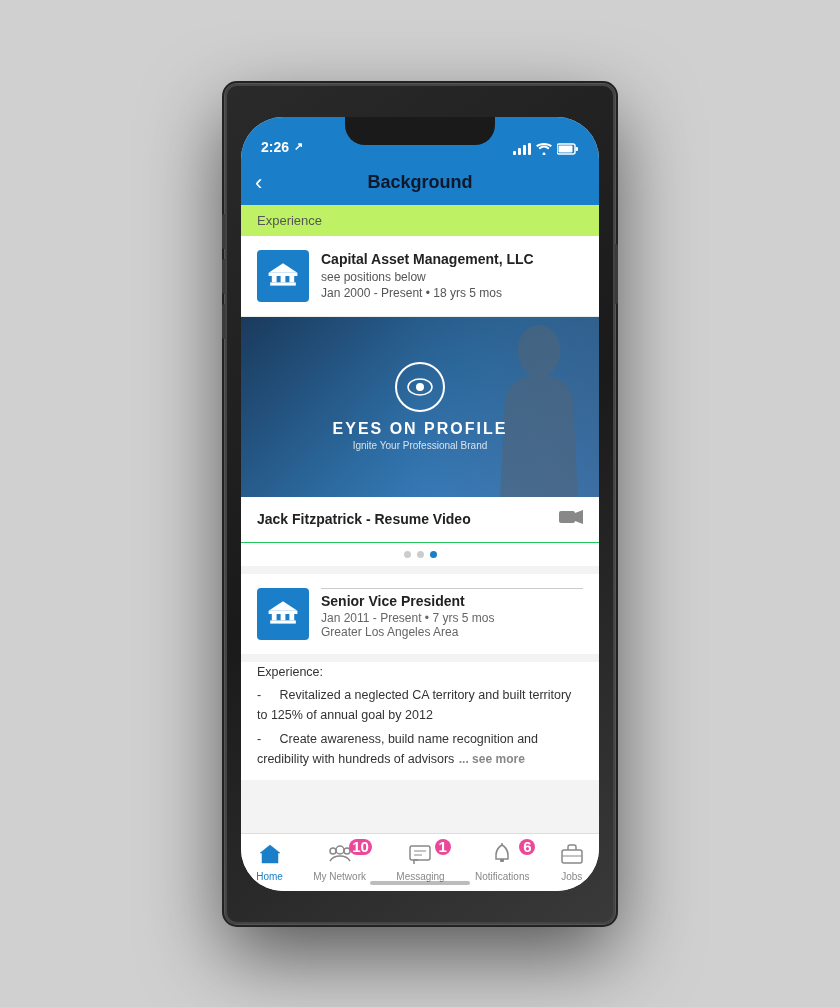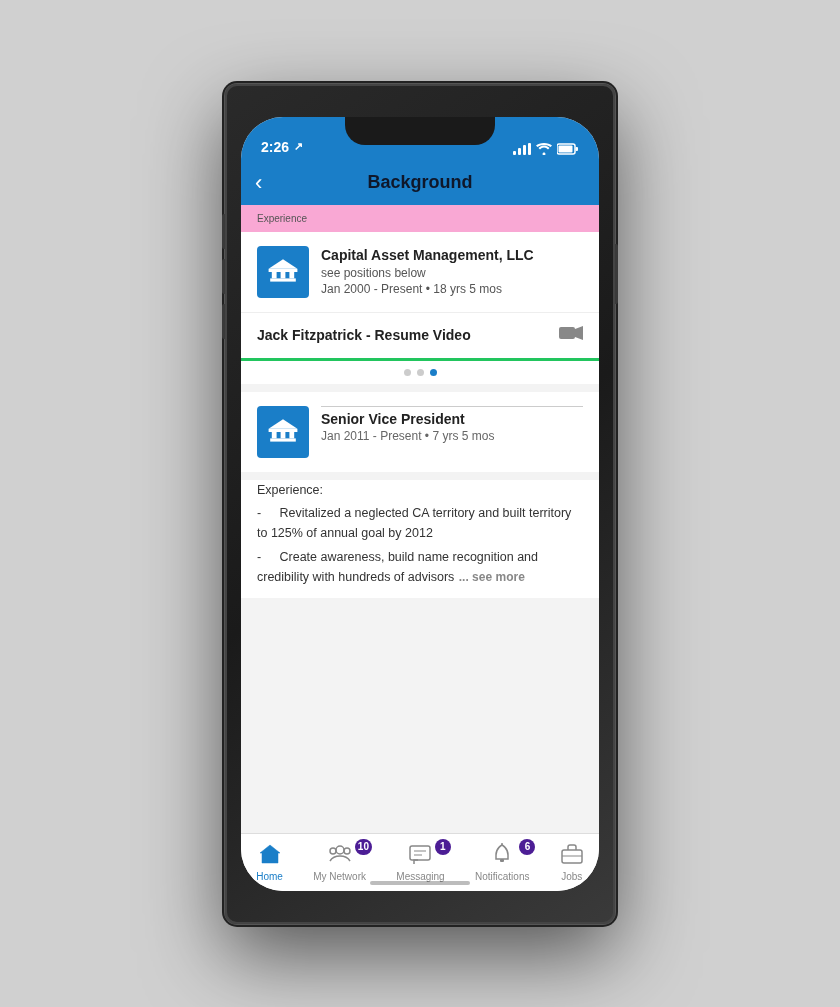--- a/index.html
+++ b/index.html
@@ -144,23 +144,23 @@
 
     
     .content {
       flex: 1;
       overflow-y: auto;
       background: #f3f3f3;
       height: calc(774px - 44px - 44px - 58px);
     }
 
     .section-header {
-      background: #f9a8d4;
+      background: #bef264;
       padding: 8px 16px;
-      font-size: 10px;
+      font-size: 13px;
       color: #555;
       font-weight: 500;
     }
 
     
     .experience-card {
       background: white;
       padding: 14px 16px;
       display: flex;
       gap: 12px;
@@ -250,21 +250,21 @@
       font-size: 10px;
       color: rgba(255,255,255,0.8);
       margin-top: 2px;
     }
 
     .video-caption {
       padding: 12px 16px;
       display: flex;
       justify-content: space-between;
       align-items: center;
-      border-bottom: 3px solid #22c55e;
+      border-bottom: 1px solid #22c55e;
     }
 
     .video-caption-text {
       font-size: 14px;
       font-weight: 600;
       color: #222;
     }
 
     .video-icon {
       color: #888;
@@ -375,23 +375,23 @@
     }
 
     .nav-label.active {
       color: #1a7ec8;
     }
 
     .badge {
       position: absolute;
       top: 0;
       right: 2px;
-      background: #4c1d95;
+      background: #ec4899;
       color: white;
-      font-size: 10px;
+      font-size: 15px;
       font-weight: 700;
       border-radius: 10px;
       min-width: 16px;
       height: 16px;
       display: flex;
       align-items: center;
       justify-content: center;
       padding: 0 3px;
     }
 
@@ -464,20 +464,42 @@
             </svg>
           </div>
           <div class="company-info">
             <div class="company-name">Capital Asset Management, LLC</div>
             <div class="company-sub">see positions below</div>
             <div class="company-sub">Jan 2000 - Present • 18 yrs 5 mos</div>
           </div>
         </div>
 
         <div class="video-card">
+          <div class="video-thumbnail">
+
+            <div style="position:absolute;inset:0;background:linear-gradient(135deg,#1a3a5c 0%,#2d6ca2 50%,#4a90d9 100%);"></div>
+
+            <div style="position:absolute;right:0;top:0;width:50%;height:100%;background:linear-gradient(to left,rgba(40,60,80,0.4),transparent);">
+
+              <svg viewBox="0 0 100 180" width="100" height="175" style="position:absolute;right:10px;bottom:0;" fill="rgba(80,100,120,0.6)">
+                <ellipse cx="50" cy="30" rx="22" ry="27"></ellipse>
+                <path d="M15,80 Q20,55 50,55 Q80,55 85,80 L90,180 L10,180 Z"></path>
+              </svg>
+            </div>
+            <div class="video-overlay">
+              <div class="video-eye-icon">
+                <svg width="26" height="18" viewBox="0 0 26 18" fill="white">
+                  <ellipse cx="13" cy="9" rx="12" ry="8" stroke="white" stroke-width="1.5" fill="none"></ellipse>
+                  <circle cx="13" cy="9" r="4" fill="white"></circle>
+                </svg>
+              </div>
+              <div class="video-title-overlay">EYES ON PROFILE</div>
+              <div class="video-subtitle-overlay">Ignite Your Professional Brand</div>
+            </div>
+          </div>
           <div class="video-caption">
             <div class="video-caption-text">Jack Fitzpatrick - Resume Video</div>
             <div class="video-icon">
               <svg width="24" height="16" viewBox="0 0 24 16" fill="#888">
                 <rect x="0" y="2" width="16" height="12" rx="2" fill="#888"></rect>
                 <polygon points="16,4 24,1 24,15 16,12" fill="#888"></polygon>
               </svg>
             </div>
           </div>
         </div>
@@ -496,20 +518,21 @@
               <rect x="17" y="18" width="6" height="10" fill="white"></rect>
               <rect x="28" y="18" width="6" height="10" fill="white"></rect>
               <rect x="2" y="16" width="36" height="4" fill="white"></rect>
               <polygon points="20,4 2,16 38,16" fill="white"></polygon>
             </svg>
           </div>
           <div class="position-info">
             <div class="position-divider"></div>
             <div class="position-title">Senior Vice President</div>
             <div class="position-dates">Jan 2011 - Present • 7 yrs 5 mos</div>
+            <div class="position-location">Greater Los Angeles Area</div>
           </div>
         </div>
 
         <div class="description-block">
           <div style="margin-top:8px;">
             <span class="description-text">Experience:</span>
           </div>
           <div style="margin-top:4px;">
             <span class="description-text">-&nbsp;&nbsp;&nbsp;&nbsp;</span>
             <span class="description-text">Revitalized a neglected CA territory and built territory to 125% of annual goal by 2012</span>

